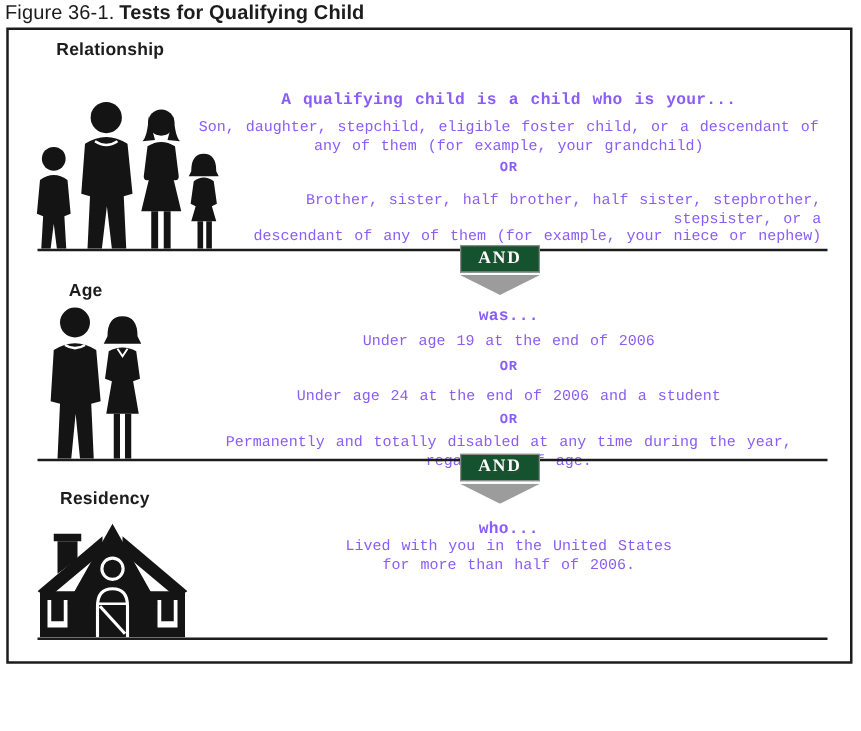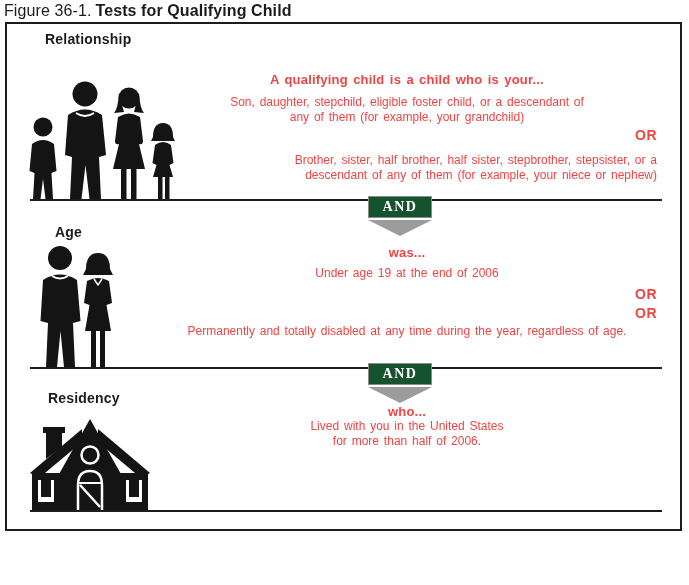--- a/index.html
+++ b/index.html
@@ -37,42 +37,42 @@
     background: #1c1c1c;
   }
 
   .icon-wrap { position: absolute; }
   .icon-wrap svg { display: block; }
   svg .ink { fill: #141414; }
 
   .text-col {
     position: absolute; left: 150px; width: 500px;
     text-align: center;
-    font-family: Liberation Sans, sans-serif;
+    font-family: Liberation Mono, monospace;
     font-size: 12px; line-height: 14px;
     word-spacing: 1.5px;
-    color: #ef4444;
+    color: #8b5cf6;
   }
   .intro { font-weight: bold; font-size: 13px; letter-spacing: 0.2px; }
   .option { white-space: pre-line; line-height: 14.5px; }
-  .or { font-weight: bold; font-size: 14px; letter-spacing: 0.5px; text-align: right; }
+  .or { font-weight: bold; font-size: 11px; letter-spacing: 0.5px; }
 
   .rel-col  { top: 49px; }
   .rel-col .option-1 { margin-top: 8px; }
   .rel-col .or       { margin-top: 4px; }
   .rel-col .option-2 { margin-top: 11px; text-align: right; }
 
   .age-col { top: 222px; }
   .age-col .option-1 { margin-top: 6px; }
   .age-col .or-1     { margin-top: 6px; }
   .age-col .option-2 { margin-top: 9px; }
   .age-col .or-2     { margin-top: 5px; }
   .age-col .option-3 { margin-top: 4px; }
 
-  .res-col { top: 381px; text-align: center; }
+  .res-col { top: 392px; text-align: center; }
   .res-col .option-1 { }
 
   .and-connector { position: absolute; width: 64px; z-index: 3; }
   .and-box {
     width: 64px; height: 22px;
     background: #14532d;
     box-shadow: inset 0 0 0 1px #8b8b8b;
     color: #ffffff;
     font-family: "Liberation Serif", serif;
     font-weight: bold; font-size: 14px; letter-spacing: 1.5px;
@@ -148,20 +148,21 @@
       <path d="M59 34 L63 40 L67 34" stroke="#ffffff" stroke-width="1.5" fill="none"></path>
       <rect class="ink" x="56" y="86" width="5" height="36"></rect>
       <rect class="ink" x="65" y="86" width="5" height="36"></rect>
     </svg>
   </div>
 
   <div class="text-col age-col">
     <div class="intro">was...</div>
     <div class="option option-1">Under age 19 at the end of 2006</div>
     <div class="or or-1">OR</div>
+    <div class="option option-2">Under age 24 at the end of 2006 and a student</div>
     <div class="or or-2">OR</div>
     <div class="option option-3">Permanently and totally disabled at any time during the year, regardless of age.</div>
   </div>
 
   <div class="divider" style="top:343px;"></div>
 
   <div class="and-connector" style="left:361px; top:339px;">
     <div class="and-box">AND</div>
     <svg class="and-arrow" width="64" height="16" viewBox="0 0 64 16">
       <polygon points="0,0 64,0 32,16" fill="#9c9c9c"></polygon>

